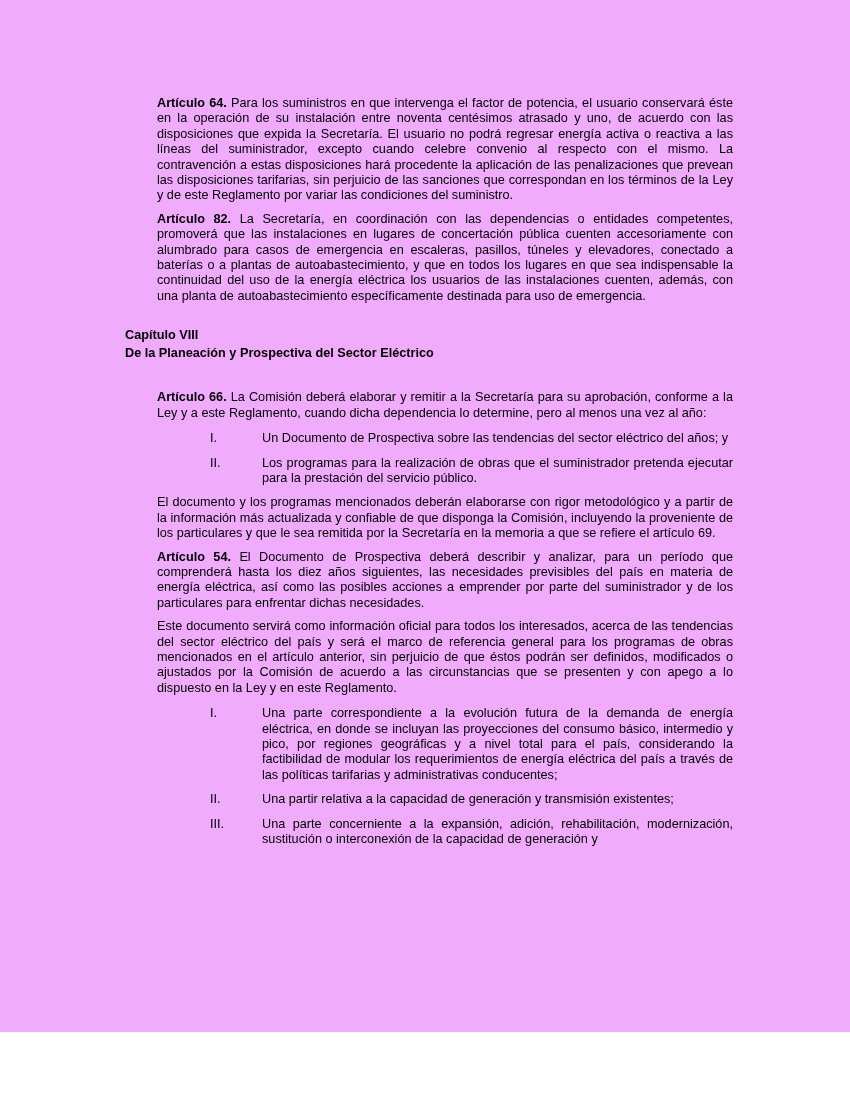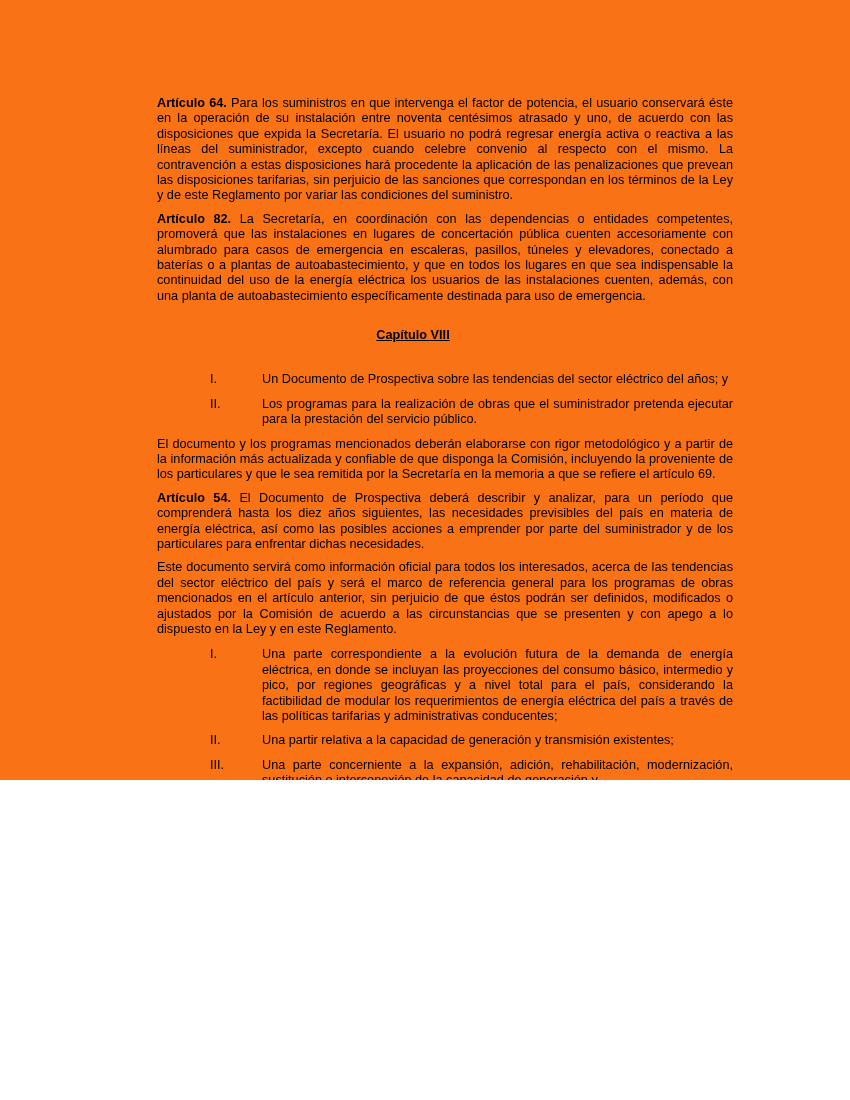--- a/index.html
+++ b/index.html
@@ -3,22 +3,22 @@
 <meta charset="utf-8">
 <style>
   html, body {
     margin: 0;
     padding: 0;
     background: #ffffff;
   }
   .page {
     position: relative;
     width: 850px;
-    height: 780px;
-    background: #f97316;
+    height: 1032px;
+    background: #f0abfc;
     overflow: hidden;
   }
   .content {
     position: absolute;
     left: 157px;
     top: 96px;
     width: 576px;
     color: #000000;
     font-family: "Liberation Sans", "DejaVu Sans", sans-serif;
     font-size: 12.7px;
@@ -27,25 +27,24 @@
   }
   .para {
     margin: 0 0 8px 0;
   }
   .art-label {
     font-weight: bold;
   }
   .chapter {
     position: relative;
     left: -32px;
-    text-align: center;
+    text-align: left;
     font-weight: bold;
     line-height: 18px;
     margin: 22px 0 28px 0;
-    text-decoration: underline;
   }
   .list {
     margin: 10px 0 9px 0;
   }
   .list-item {
     display: flex;
     margin: 0 0 9px 53px;
   }
   .list-item .numeral {
     flex: 0 0 52px;
@@ -67,22 +66,27 @@
       <span>Para los suministros en que intervenga el factor de potencia, el usuario conservará éste en la operación de su instalación entre noventa centésimos atrasado y uno, de acuerdo con las disposiciones que expida la Secretaría. El usuario no podrá regresar energía activa o reactiva a las líneas del suministrador, excepto cuando celebre convenio al respecto con el mismo. La contravención a estas disposiciones hará procedente la aplicación de las penalizaciones que prevean las disposiciones tarifarias, sin perjuicio de las sanciones que correspondan en los términos de la Ley y de este Reglamento por variar las condiciones del suministro.</span>
     </p>
 
     <p class="para">
       <span class="art-label">Artículo 82.</span>
       <span>La Secretaría, en coordinación con las dependencias o entidades competentes, promoverá que las instalaciones en lugares de concertación pública cuenten accesoriamente con alumbrado para casos de emergencia en escaleras, pasillos, túneles y elevadores, conectado a baterías o a plantas de autoabastecimiento, y que en todos los lugares en que sea indispensable la continuidad del uso de la energía eléctrica los usuarios de las instalaciones cuenten, además, con una planta de autoabastecimiento específicamente destinada para uso de emergencia.</span>
     </p>
 
     <div class="chapter">
       <div>Capítulo VIII</div>
+      <div>De la Planeación y Prospectiva del Sector Eléctrico</div>
     </div>
 
+    <p class="para">
+      <span class="art-label">Artículo 66.</span>
+      <span>La Comisión deberá elaborar y remitir a la Secretaría para su aprobación, conforme a la Ley y a este Reglamento, cuando dicha dependencia lo determine, pero al menos una vez al año:</span>
+    </p>
 
     <div class="list">
       <div class="list-item">
         <span class="numeral">I.</span>
         <span class="itext">Un Documento de Prospectiva sobre las tendencias del sector eléctrico del años; y</span>
       </div>
       <div class="list-item">
         <span class="numeral">II.</span>
         <span class="itext">Los programas para la realización de obras que el suministrador pretenda ejecutar para la prestación del servicio público.</span>
       </div>

